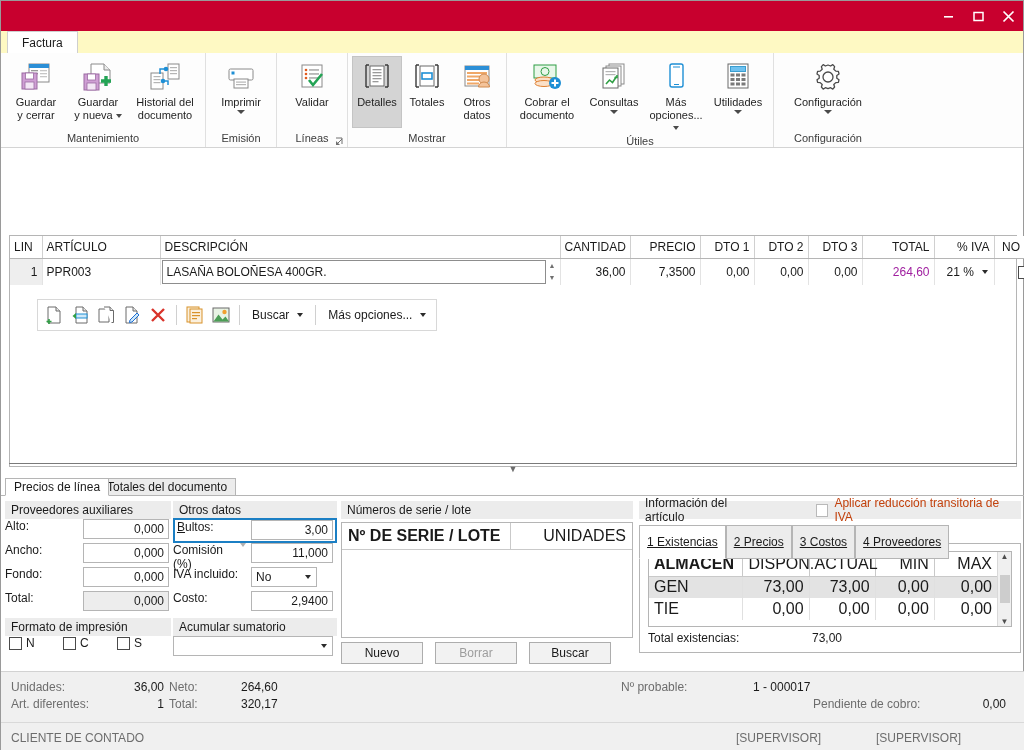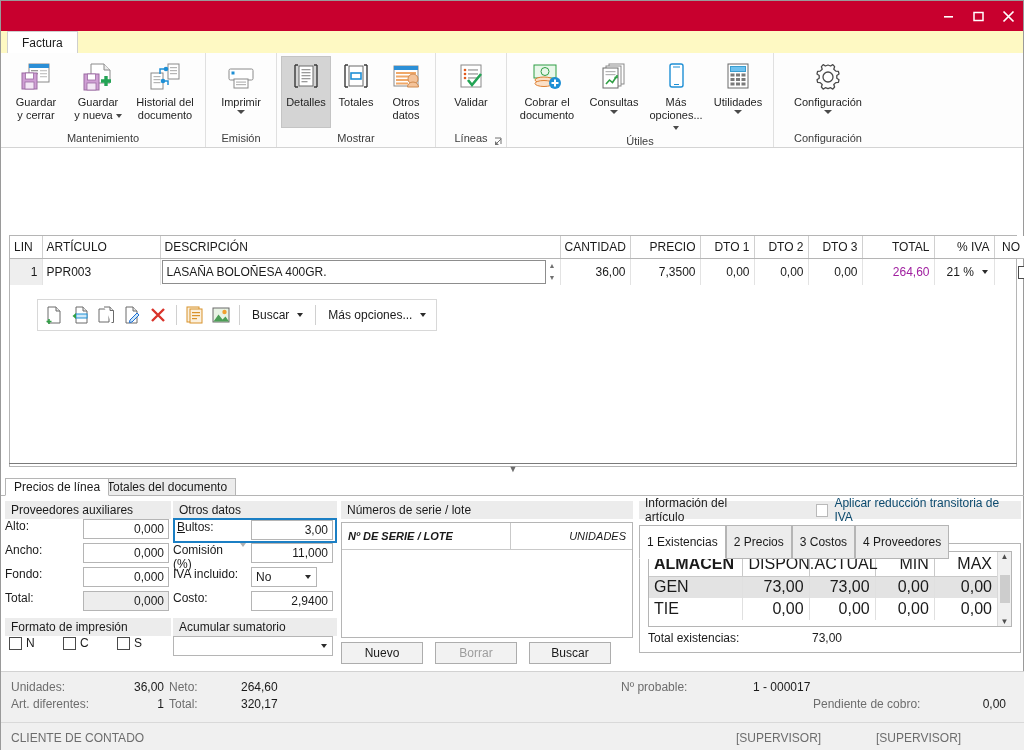--- a/index.html
+++ b/index.html
@@ -329,20 +329,21 @@
   table.exist tr.sel td { background: #e3e3e3; }
 
   .minitab {
     height: 19px; padding: 16px 7px;
     font-size: 12px;
     display: inline-flex; align-items: center;
     border: 1px solid #b5b5b5;
     background: #ececec;
     position: relative;
     cursor: default;
+    text-decoration: underline;
   }
   .minitab.sel { background: #ffffff; border-bottom-color: #ffffff; z-index: 3; }
 
   
   .statusbar {
     position: absolute; left: 0; top: 670px;
     width: 1024px; height: 80px;
     background: #f0f0f0;
     border-top: 1px solid #d2d2d2;
     font-size: 12px;
@@ -464,20 +465,50 @@
           </span>
           <span class="lbl">Imprimir</span>
           <span class="caret"></span>
         </div>
       </div>
       <div class="rg-label">Emisión</div>
     </div>
 
     <div class="rgroup">
       <div class="rg-items">
+        <div class="rbtn">
+          <span class="ico">
+            <svg width="32" height="32" viewBox="0 0 32 32">
+              <rect x="6" y="4" width="20" height="22" fill="#fff" stroke="#8a8a8a"></rect>
+              <circle cx="10" cy="9" r="1.3" fill="#e05a1e"></circle>
+                <rect x="13" y="8.3" width="10" height="1.3" fill="#9a9a9a"></rect>
+              <circle cx="10" cy="13" r="1.3" fill="#e05a1e"></circle>
+                <rect x="13" y="12.3" width="10" height="1.3" fill="#9a9a9a"></rect>
+              <circle cx="10" cy="17" r="1.3" fill="#e05a1e"></circle>
+                <rect x="13" y="16.3" width="10" height="1.3" fill="#9a9a9a"></rect>
+              <path d="M13 19 l4 5 l9 -11" stroke="#23a455" stroke-width="2.6" fill="none"></path>
+            </svg>
+          </span>
+          <span class="lbl">Validar</span>
+        </div>
+      </div>
+      <div class="rg-label">
+        <span>Líneas</span>
+        <span class="expander">
+          <svg width="9" height="9" viewBox="0 0 9 9">
+              <path d="M1 1 h6 v6" fill="none" stroke="#707070"></path>
+              <path d="M1 8 l6 -6" stroke="#707070"></path>
+              <path d="M1 4 v4 h4 z" fill="#707070"></path>
+            </svg>
+        </span>
+      </div>
+    </div>
+
+    <div class="rgroup">
+      <div class="rg-items">
         <div class="rbtn active narrow">
           <span class="ico">
             <svg width="32" height="32" viewBox="0 0 32 32">
               <path d="M5 4 v22 M5 4 h3 M5 26 h3" stroke="#3a3a3a" stroke-width="1.4" fill="none"></path>
               <path d="M27 4 v22 M27 4 h-3 M27 26 h-3" stroke="#3a3a3a" stroke-width="1.4" fill="none"></path>
               <rect x="9" y="5" width="14" height="20" fill="#fff" stroke="#6a6a6a"></rect>
               <rect x="11.5" y="8" width="9" height="1.3" fill="#9a9a9a"></rect>
               <rect x="11.5" y="11" width="9" height="1.3" fill="#9a9a9a"></rect>
               <rect x="11.5" y="14" width="9" height="1.3" fill="#9a9a9a"></rect>
               <rect x="11.5" y="17" width="9" height="1.3" fill="#9a9a9a"></rect>
@@ -507,50 +538,20 @@
               <rect x="6" y="18" width="20" height="2" fill="#f0a868"></rect>
               <rect x="6" y="21.5" width="12" height="2" fill="#f0a868"></rect>
               <circle cx="23" cy="18" r="5" fill="#f4c39a" stroke="#d08a4f"></circle>
               <path d="M17.5 26 a5.5 5 0 0 1 11 0 z" fill="#f4c39a" stroke="#d08a4f"></path>
             </svg>
           </span>
           <span class="lbl">Otros<br>datos</span>
         </div>
       </div>
       <div class="rg-label">Mostrar</div>
-    </div>
-
-    <div class="rgroup">
-      <div class="rg-items">
-        <div class="rbtn">
-          <span class="ico">
-            <svg width="32" height="32" viewBox="0 0 32 32">
-              <rect x="6" y="4" width="20" height="22" fill="#fff" stroke="#8a8a8a"></rect>
-              <circle cx="10" cy="9" r="1.3" fill="#e05a1e"></circle>
-                <rect x="13" y="8.3" width="10" height="1.3" fill="#9a9a9a"></rect>
-              <circle cx="10" cy="13" r="1.3" fill="#e05a1e"></circle>
-                <rect x="13" y="12.3" width="10" height="1.3" fill="#9a9a9a"></rect>
-              <circle cx="10" cy="17" r="1.3" fill="#e05a1e"></circle>
-                <rect x="13" y="16.3" width="10" height="1.3" fill="#9a9a9a"></rect>
-              <path d="M13 19 l4 5 l9 -11" stroke="#23a455" stroke-width="2.6" fill="none"></path>
-            </svg>
-          </span>
-          <span class="lbl">Validar</span>
-        </div>
-      </div>
-      <div class="rg-label">
-        <span>Líneas</span>
-        <span class="expander">
-          <svg width="9" height="9" viewBox="0 0 9 9">
-              <path d="M1 1 h6 v6" fill="none" stroke="#707070"></path>
-              <path d="M1 8 l6 -6" stroke="#707070"></path>
-              <path d="M1 4 v4 h4 z" fill="#707070"></path>
-            </svg>
-        </span>
-      </div>
     </div>
 
     <div class="rgroup">
       <div class="rg-items">
         <div class="rbtn wide">
           <span class="ico">
             <svg width="32" height="32" viewBox="0 0 32 32">
               <rect x="3" y="4" width="22" height="13" fill="#e9f7ea" stroke="#2f9e44"></rect>
               <circle cx="14" cy="10.5" r="4" fill="none" stroke="#2f9e44"></circle>
               <ellipse cx="13" cy="19" rx="9" ry="3" fill="#fbe0c8" stroke="#e08030"></ellipse>
@@ -884,21 +885,21 @@
       <div class="combo" style="width:160px">
         <span></span>
         <span class="arrow"></span>
       </div>
     </div>
   </div>
 
   <div class="abs" style="left:340px; top:500px; width:292px;">
     <div class="secthead">Números de serie / lote</div>
     <div class="bigbox" style="height:116px; margin-top:3px;">
-      <table style="width:100%; border-collapse:collapse; font-size:11px; table-layout:fixed;font-style:italic;">
+      <table style="width:100%; border-collapse:collapse; font-size:16px; table-layout:fixed;">
         <colgroup>
             <col style="width:58%">
             <col style="width:42%">
           </colgroup>
         <thead>
           <tr>
             <th style="text-align:left; font-weight:bold; height:26px; padding:0 6px; border-right:1px solid #c9c9c9; border-bottom:1px solid #c9c9c9;">Nº DE SERIE / LOTE</th>
             <th style="text-align:right; font-weight:normal; height:26px; padding:0 6px; border-bottom:1px solid #c9c9c9;">UNIDADES</th>
           </tr>
         </thead>
@@ -920,21 +921,21 @@
       <div class="btn" style="width:82px">
         <span>Buscar</span>
       </div>
     </div>
   </div>
 
   <div class="abs" style="left:638px; top:500px; width:382px;">
     <div class="secthead" style="justify-content:flex-start; gap:0;">
       <span>Información del artículo</span>
       <span class="chk grey" style="margin-left:50px;"></span>
-      <span style="margin-left:6px; color:#0c4a6e;">Aplicar reducción transitoria de IVA</span>
+      <span style="margin-left:6px; color:#c2410c;">Aplicar reducción transitoria de IVA</span>
     </div>
 
     <div style="position:relative; margin-top:6px; height:19px;">
       <span class="minitab sel">
         <span>1 Existencias</span>
       </span><span class="minitab">
         <span>2 Precios</span>
       </span><span class="minitab">
         <span>3 Costos</span>
       </span><span class="minitab">

